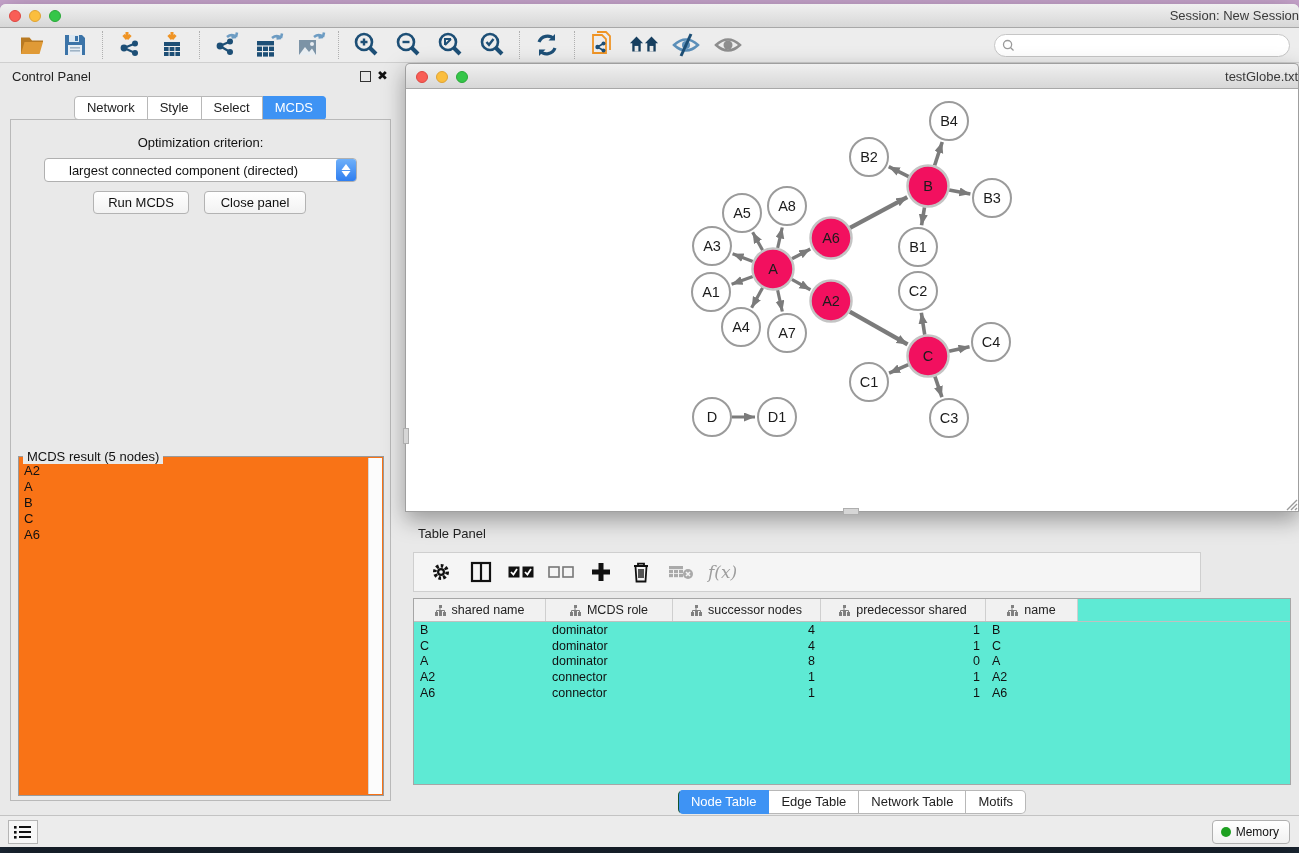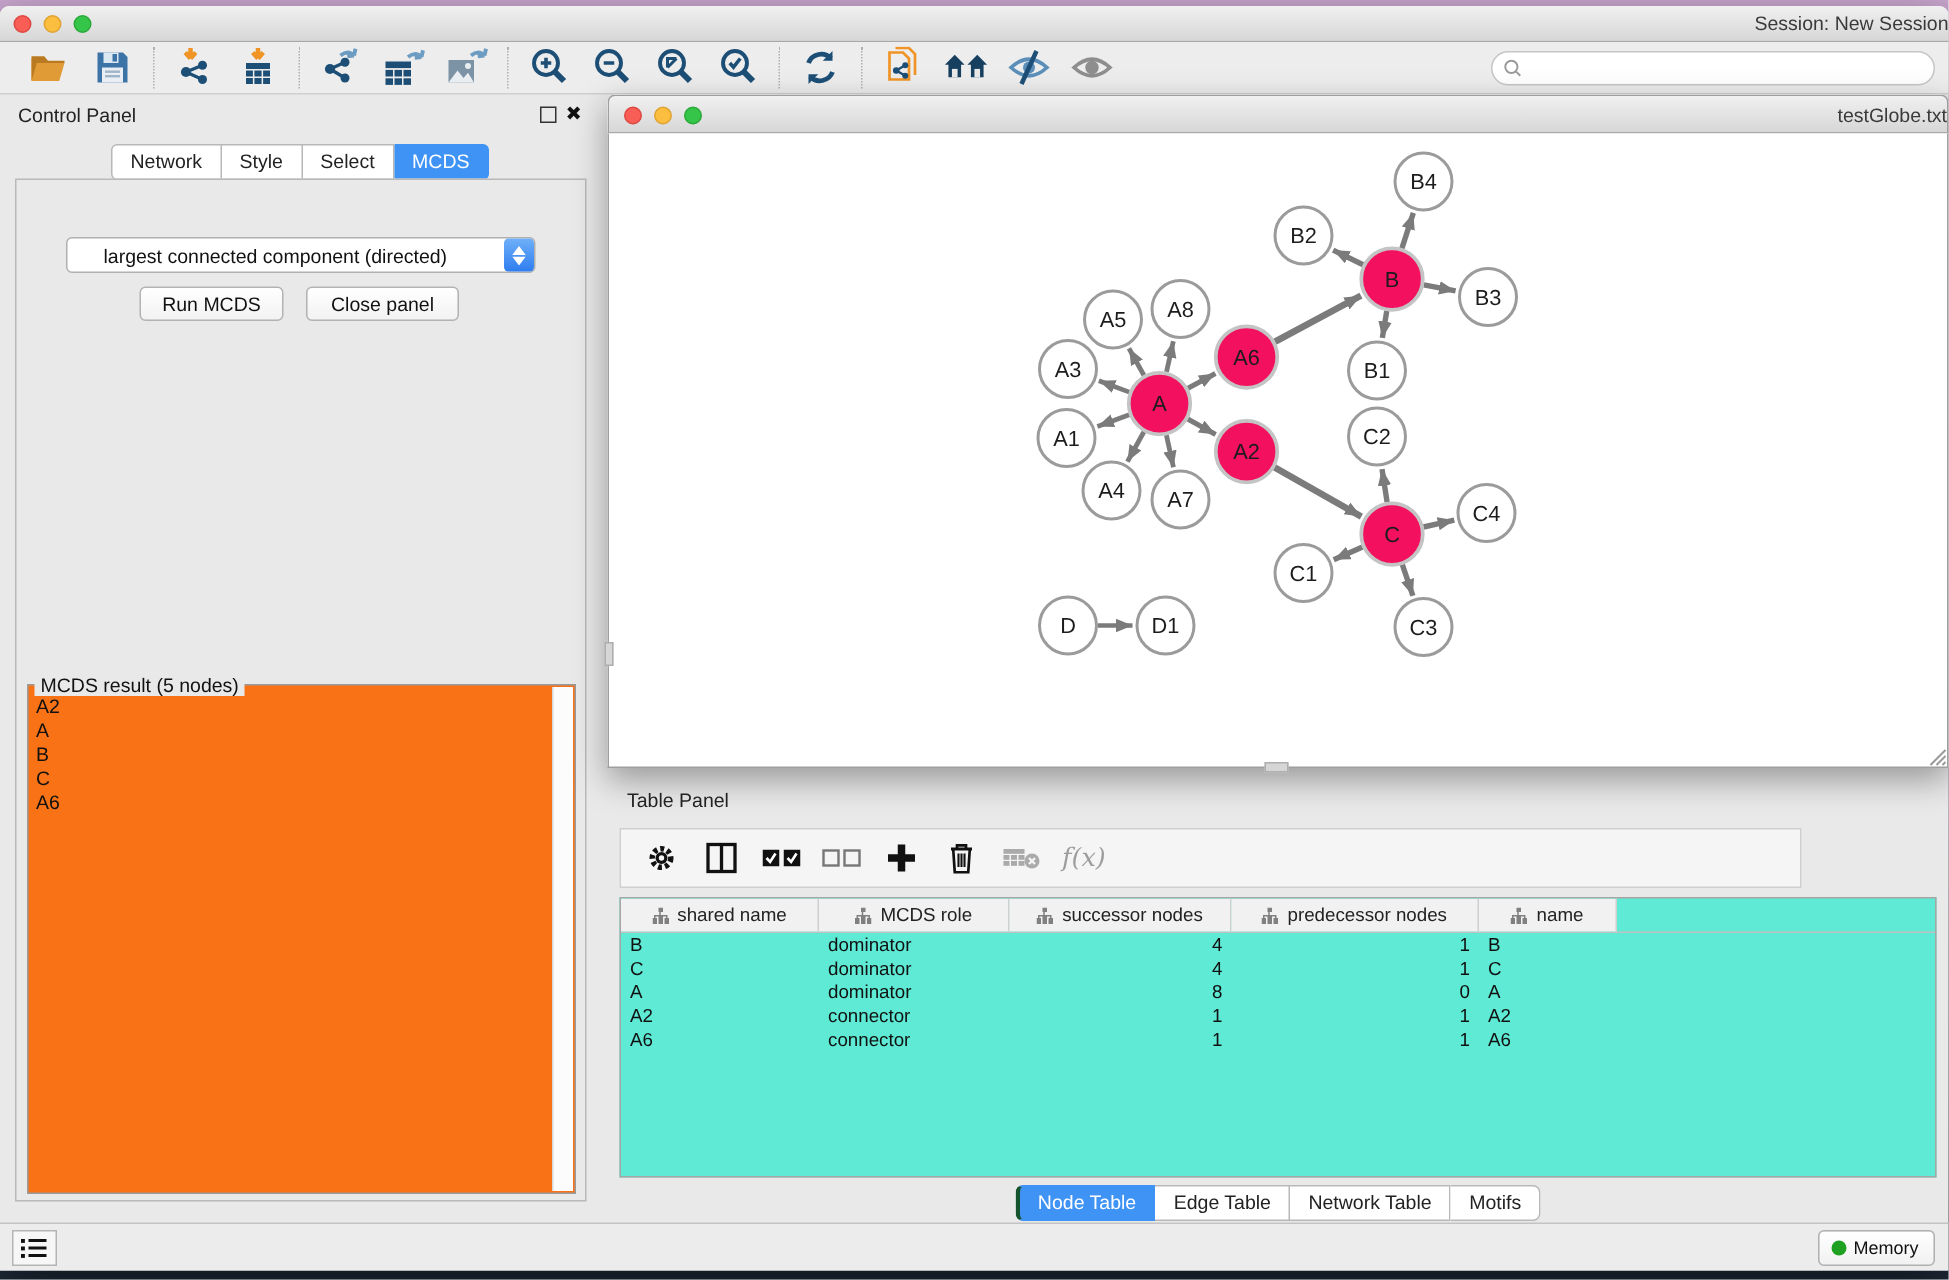--- a/index.html
+++ b/index.html
@@ -92,21 +92,21 @@
     border:1px solid #a6a6a6; overflow:hidden; }
   .dt-header { display:flex; height:23px; border-bottom:1px solid #c0c0c0; }
   .dt-hcell { background:#f1f1f1; border-right:1px solid #cfcfcf; display:flex; align-items:center;
     justify-content:center; gap:6px; font-size:12.5px; color:#222; cursor:pointer; }
   .dt-hcell svg { flex:0 0 auto; }
   .dt-row { display:flex; height:15.8px; cursor:default; }
   .dt-cell { font-size:12.5px; color:#111; padding:0 6px; display:flex; align-items:center; }
   .dt-cell.num { justify-content:flex-end; }
   .bottom-tabs { position:absolute; left:0; top:270px; width:894px; display:flex; justify-content:center; }
   .bottom-tabs .tab { padding:3px 12px 4px; }
-  .bottom-tabs .tab:first-child { border-left:3px solid #14532d; border-radius:5px 0 0 5px; }
+  .bottom-tabs .tab:first-child { border-left:1px solid #14532d; border-radius:5px 0 0 5px; }
   .bottom-tabs .tab:last-child { border-radius:0 5px 5px 0; }
 
   
   .statusbar { position:absolute; left:0; bottom:0; width:1299px; height:32px;
     background:#ececec; border-top:1px solid #c3c3c3; }
   .list-btn { position:absolute; left:8px; top:4px; width:30px; height:24px; background:#f7f7f7;
     border:1px solid #b5b5b5; display:flex; align-items:center; justify-content:center; cursor:pointer; }
   .memory-btn { position:absolute; right:9px; top:4px; height:24px; padding:0 10px 0 8px;
     background:linear-gradient(#ffffff,#f1f1f1); border:1px solid #b0b0b0; border-radius:4px;
     display:flex; align-items:center; gap:5px; font-size:12px; color:#111; cursor:pointer; }
@@ -298,20 +298,21 @@
         <span class="float-btn" style="left:360px"></span>
         <span class="close-btn" style="left:377px">✖</span>
       </div>
       <div class="cp-tabs">
           <div class="tab">Network</div>
           <div class="tab">Style</div>
           <div class="tab">Select</div>
           <div class="tab active">MCDS</div>
         </div>
       <div class="cp-content">
+        <div class="opt-label">Optimization criterion:</div>
         <div class="dropdown">
           <span class="dd-text">largest connected component (directed)</span>
           <span class="dd-stepper">
             <svg width="10" height="6" viewBox="0 0 10 6">
                 <path d="M5 0 L9.5 6 H0.5 z" fill="#fff"></path>
               </svg>
             <svg width="10" height="6" viewBox="0 0 10 6">
                 <path d="M5 6 L9.5 0 H0.5 z" fill="#fff"></path>
               </svg>
           </span>
@@ -571,21 +572,21 @@
             <div class="dt-hcell" style="width: 165px;">
               <svg width="11" height="11" viewBox="0 0 11 11">
                 <g fill="#808080">
                   <rect x="4" y="0" width="3" height="3"></rect>
                   <rect x="0" y="7" width="3" height="4"></rect>
                   <rect x="4" y="5.5" width="3" height="5.5"></rect>
                   <rect x="8" y="7" width="3" height="4"></rect>
                   <path d="M5 3 v2 M1.5 7 V5.5 h8 V7" stroke="#808080" stroke-width="1" fill="none"></path>
                 </g>
               </svg>
-              <span>predecessor nodes</span>
+              <span>predecessor shared</span>
             </div>
             <div class="dt-hcell" style="width: 92px;">
               <svg width="11" height="11" viewBox="0 0 11 11">
                 <g fill="#808080">
                   <rect x="4" y="0" width="3" height="3"></rect>
                   <rect x="0" y="7" width="3" height="4"></rect>
                   <rect x="4" y="5.5" width="3" height="5.5"></rect>
                   <rect x="8" y="7" width="3" height="4"></rect>
                   <path d="M5 3 v2 M1.5 7 V5.5 h8 V7" stroke="#808080" stroke-width="1" fill="none"></path>
                 </g>

